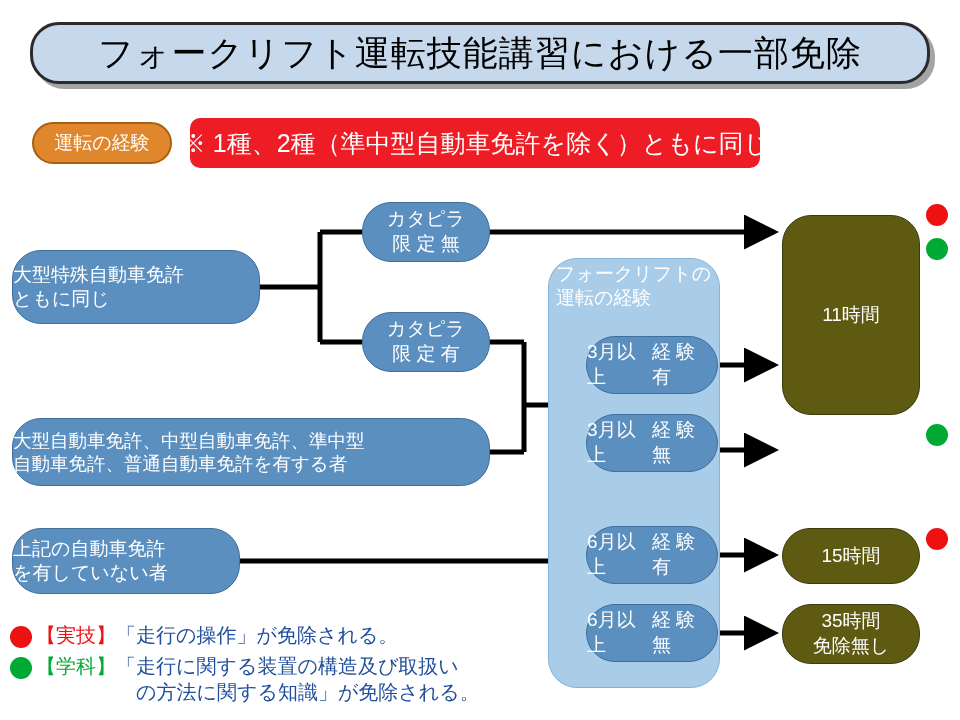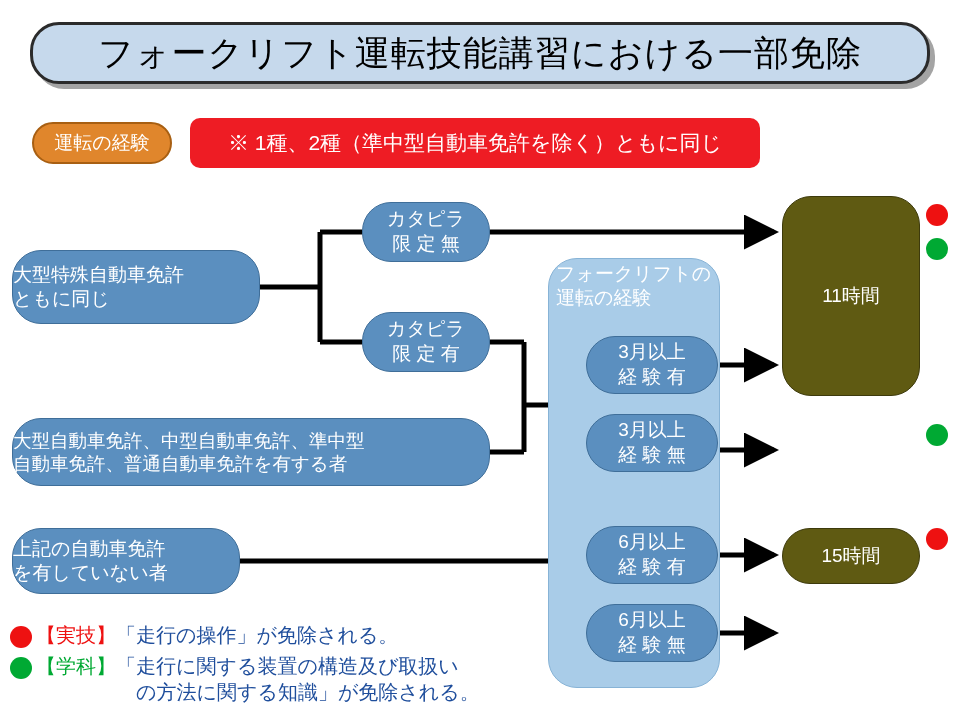--- a/index.html
+++ b/index.html
@@ -42,21 +42,21 @@
     background: #e0862c;
     border: 2px solid #a85f12;
     display: flex; align-items: center; justify-content: center;
     color: #ffffff; font-size: 19px;
   }
   #chip-note {
     left: 190px; top: 118px; width: 570px; height: 50px;
     background: #ee1c24;
     border-radius: 10px;
     display: flex; align-items: center; justify-content: center;
-    color: #ffffff; font-size: 21px;
+    color: #ffffff; font-size: 25px;
     white-space: nowrap;
   }
 
   
   .blue-box {
     background: #5b8fbf;
     border: 1px solid #3f6e99;
     color: #ffffff;
     display: flex; flex-direction: column; justify-content: center;
     padding: 4px 0;
@@ -84,38 +84,38 @@
     border: 1px solid #87b3d6;
   }
   #exp-panel-title {
     left: 556px; top: 262px; width: 160px;
     color: #ffffff; font-size: 19px; line-height: 1.25;
   }
   .exp-box {
     background: #5b8fbf;
     border: 1px solid #3f6e99;
     color: #ffffff;
-    display: flex; flex-direction: column; align-items: center; justify-content: center;
+    display: flex; flex-direction: row; align-items: center; justify-content: center;
     font-size: 19px; line-height: 1.3;
     left: 586px; width: 132px; height: 58px;
   }
   #exp-3m-ari  { top: 336px; }
   #exp-3m-nashi{ top: 414px; }
   #exp-6m-ari  { top: 526px; }
   #exp-6m-nashi{ top: 604px; }
 
   
   .olive-box {
     background: #5f5a12;
     border: 1px solid #3d3a0c;
     color: #ffffff;
     display: flex; flex-direction: column; align-items: center; justify-content: center;
     font-size: 19px; line-height: 1.3;
   }
-  #res-11 { left: 782px; top: 196px; width: 138px; height: 200px; }
+  #res-11 { left: 782px; top: 215px; width: 138px; height: 200px; }
   #res-31 { left: 782px; top: 422px; width: 138px; height: 56px; }
   #res-15 { left: 782px; top: 528px; width: 138px; height: 56px; text-align: right; }
   #res-35 { left: 782px; top: 604px; width: 138px; height: 60px; }
 
   
   .dot { border-radius: 50%; width: 22px; height: 22px; }
   .dot-red   { background: #ee1111; }
   .dot-green { background: #00a933; }
   #dot-11-red   { left: 926px; top: 204px; }
   #dot-11-green { left: 926px; top: 238px; }
@@ -231,20 +231,24 @@
   <div class="abs exp-box" id="exp-6m-nashi">
     <span>6月以上</span>
     <span>経 験 無</span>
   </div>
 
   <div class="abs olive-box" id="res-11">
     <span>11時間</span>
   </div>
   <div class="abs olive-box" id="res-15">
     <span>15時間</span>
+  </div>
+  <div class="abs olive-box" id="res-35">
+    <span>35時間</span>
+    <span>免除無し</span>
   </div>
 
   <div class="abs dot dot-red" id="dot-11-red"></div>
   <div class="abs dot dot-green" id="dot-11-green"></div>
   <div class="abs dot dot-green" id="dot-31-green"></div>
   <div class="abs dot dot-red" id="dot-15-red"></div>
 
   <div class="abs" id="legend">
     <div class="legend-row" id="legend-row-1">
       <div class="legend-dot dot-red"></div>

